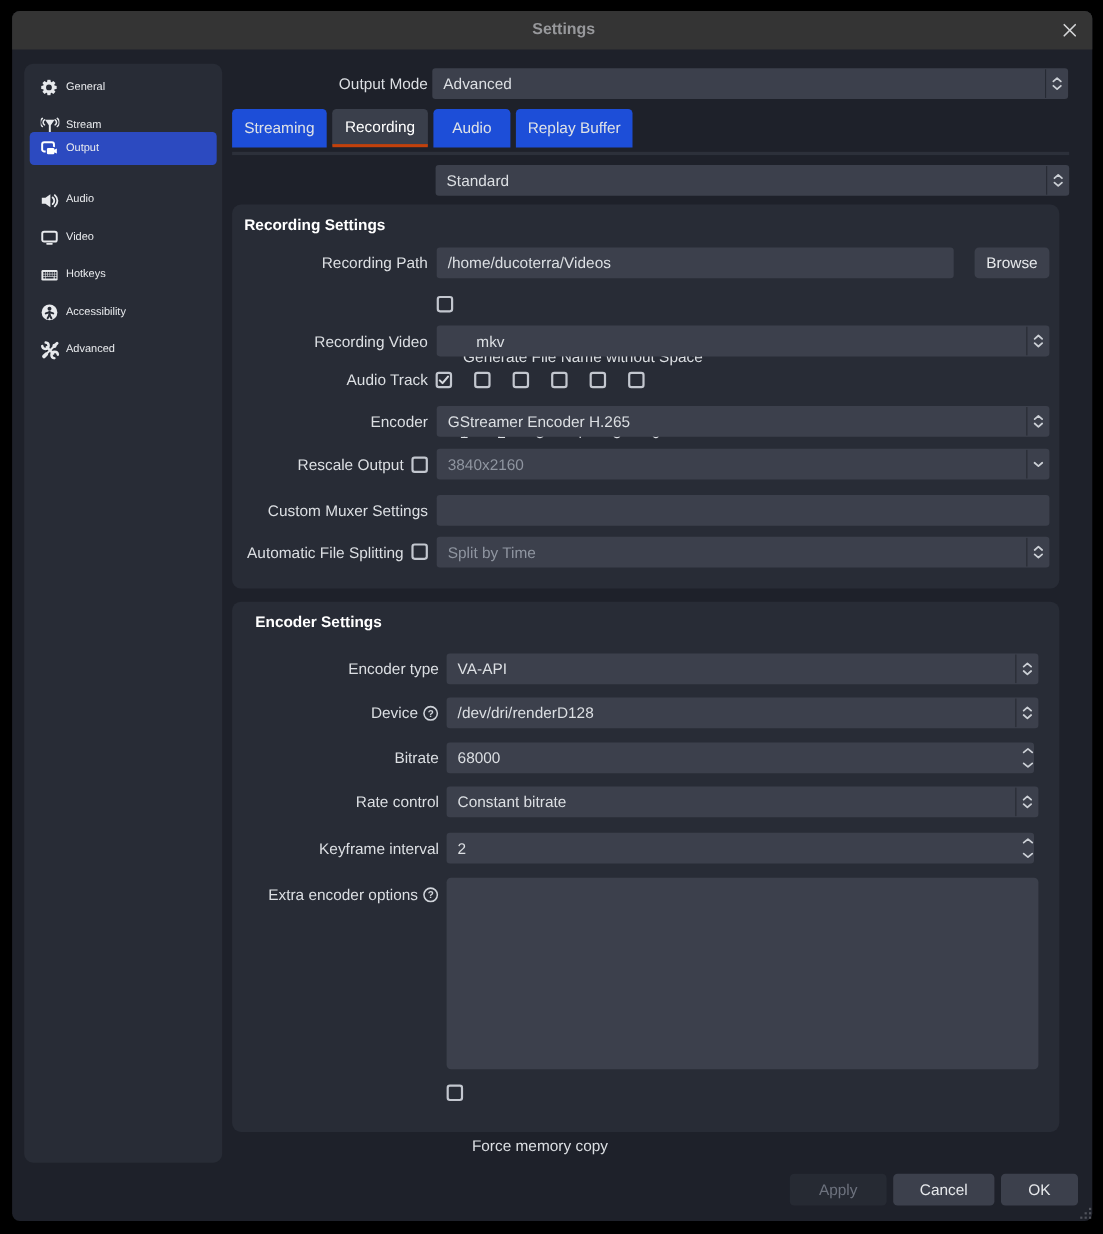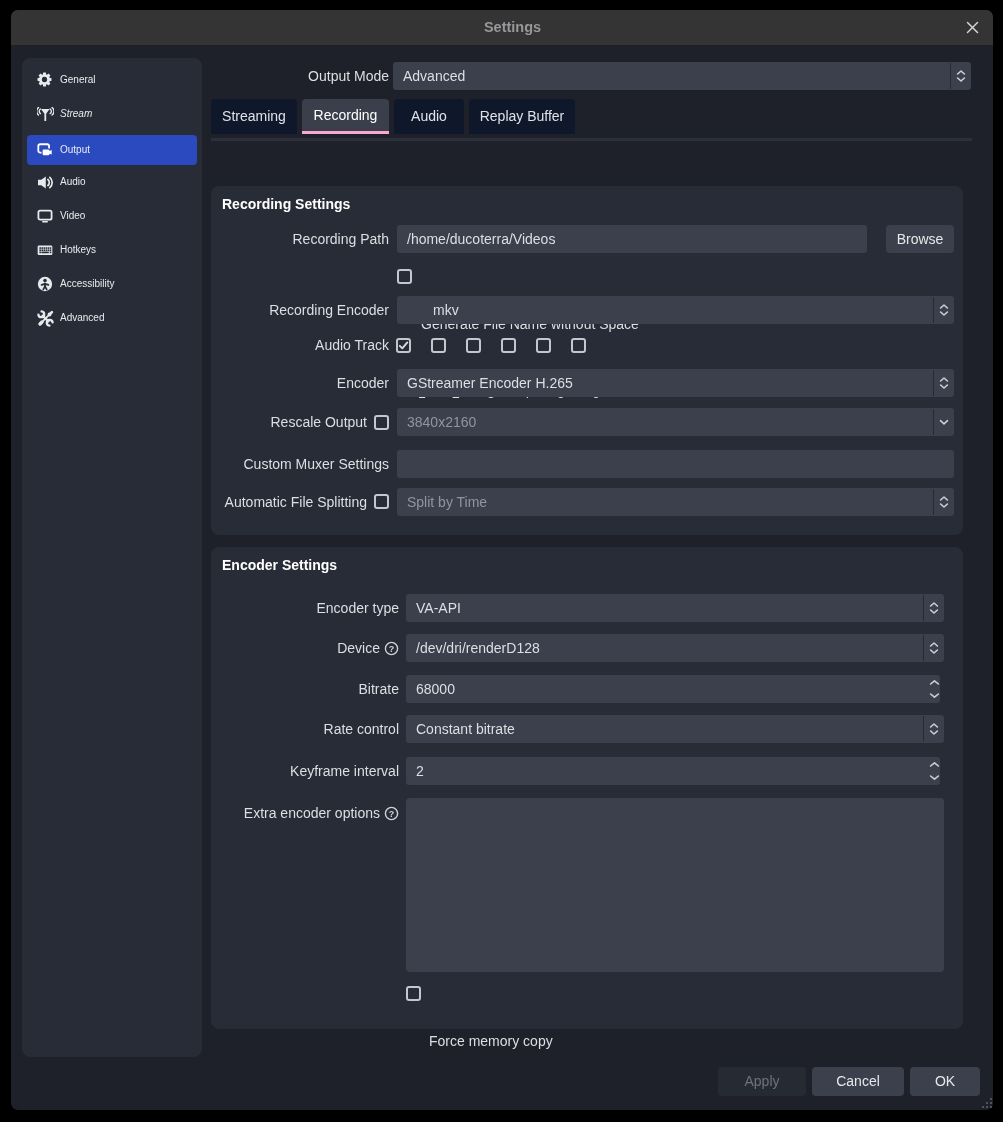--- a/index.html
+++ b/index.html
@@ -15,22 +15,22 @@
   .sel{background:#2c4ac0;}
   .lbl{position:absolute;text-align:right;color:#dcdfe3;font-size:14px;line-height:28px;height:28px;white-space:nowrap;}
   .dd, .inp{position:absolute;background:#3c404c;border-radius:3px;color:#dcdfe3;font-size:14px;line-height:28px;height:28px;box-sizing:border-box;padding-left:10px;white-space:nowrap;}
   .dis{color:#8f95a0;}
   .sep{position:absolute;right:20px;top:1px;bottom:1px;width:1px;background:#262a33;}
   .ud{position:absolute;right:4px;top:0;height:100%;width:16px;}
   .panel{position:absolute;background:#282c36;border-radius:8px;}
   .phead{position:absolute;font-weight:bold;font-size:14px;color:#ffffff;white-space:nowrap;text-align:right;}
   .cb{position:absolute;width:15px;height:15px;border:2px solid #c3c7cf;border-radius:3px;box-sizing:border-box;}
   .cblbl{position:absolute;color:#dcdfe3;font-size:14px;line-height:16px;white-space:nowrap;margin-top:47px;}
-  .tab{position:absolute;top:99px;height:35px;background:#0f172a;border-radius:4px 4px 0 0;color:#dfe2e6;font-size:14px;text-align:center;line-height:34px;}
-  .tab.on{background:#3a3f4b;border-bottom:3px solid #f9a8d4;box-sizing:border-box;line-height:33px;color:#fff;}
+  .tab{position:absolute;top:99px;height:35px;background:#1d4ed8;border-radius:4px 4px 0 0;color:#dfe2e6;font-size:14px;text-align:center;line-height:34px;}
+  .tab.on{background:#3a3f4b;border-bottom:3px solid #c2410c;box-sizing:border-box;line-height:33px;color:#fff;}
   .btn{position:absolute;height:29px;border-radius:4px;background:#3c404c;color:#e6e8eb;font-size:14px;text-align:center;line-height:29px;}
   .chev{stroke:#ccd0d6;stroke-width:1.6;fill:none;stroke-linecap:round;stroke-linejoin:round;}
   .icon{fill:#e7e9ec;}
   .istroke{stroke:#e7e9ec;fill:none;}
   .ud{right:0;width:20px;}
   .spin{position:absolute;right:0;top:0;width:18px;height:28px;}
   .help{vertical-align:-3px;margin-left:4px;}
   .grip{position:absolute;width:2px;height:2px;background:#50535b;}
 </style>
 </head>
@@ -44,33 +44,33 @@
         </g>
       </svg></div>
 
   <div class="sidebar"></div>
   <div class="sitem" style="top:65px;">
       <svg width="15" height="15" viewBox="0 0 17 17">
         <path class="icon" fill-rule="evenodd" d="M6.61 2.70 L6.95 0.55 L10.05 0.55 L10.39 2.70 L11.27 3.06 L13.03 1.78 L15.22 3.97 L13.94 5.73 L14.30 6.61 L16.45 6.95 L16.45 10.05 L14.30 10.39 L13.94 11.27 L15.22 13.03 L13.03 15.22 L11.27 13.94 L10.39 14.30 L10.05 16.45 L6.95 16.45 L6.61 14.30 L5.73 13.94 L3.97 15.22 L1.78 13.03 L3.06 11.27 L2.70 10.39 L0.55 10.05 L0.55 6.95 L2.70 6.61 L3.06 5.73 L1.78 3.97 L3.97 1.78 L5.73 3.06 Z M11.50 8.50 A3.0 3.0 0 1 0 5.50 8.50 A3.0 3.0 0 1 0 11.50 8.50 Z"></path>
       </svg>
       <span class="txt">General</span>
     </div>
-  <div class="sitem" style="top:99px;font-style:italic;">
+  <div class="sitem" style="top:99px;">
       <svg width="17" height="17" viewBox="0 0 17 17">
         <path class="icon" d="M4.0 2.9 L12.6 2.9 L9.2 7.8 L9.2 14.9 L7.4 14.9 L7.4 7.8 Z"></path>
         <g class="istroke" stroke-width="1.4" stroke-linecap="round">
           <path d="M1.5 1.6 A4.6 4.6 0 0 0 1.5 9.0"></path>
           <path d="M3.5 3.0 A2.7 2.7 0 0 0 3.5 7.6"></path>
           <path d="M15.1 1.6 A4.6 4.6 0 0 1 15.1 9.0"></path>
           <path d="M13.1 3.0 A2.7 2.7 0 0 1 13.1 7.6"></path>
         </g>
       </svg>
       <span class="txt">Stream</span>
     </div>
-  <div class="sitem sel" style="top:135px;text-decoration:underline;">
+  <div class="sitem sel" style="top:120px;text-decoration:underline;">
       <svg width="16" height="16" viewBox="0 0 17 17">
         <rect x="1.4" y="2.4" width="11.4" height="9.0" rx="2.0" fill="none" stroke="#fff" stroke-width="1.9"></rect>
         <g>
           <rect x="6.0" y="7.9" width="7.2" height="6.2" rx="1.2" fill="#2c4ac0" stroke="#2c4ac0" stroke-width="2.4"></rect>
         </g>
         <rect x="6.0" y="7.9" width="7.2" height="6.2" rx="1.2" fill="#fff"></rect>
         <path fill="#fff" d="M12.6 9.9 L15.6 8.6 L15.6 13.4 L12.6 12.1 Z"></path>
       </svg>
       <span class="txt">Output</span>
     </div>
@@ -148,32 +148,36 @@
         <path class="chev" d="M6.6 12 L10 9 L13.4 12"></path>
         <path class="chev" d="M6.6 16 L10 19 L13.4 16"></path>
       </svg></div>
 
   <div class="tab" style="left:211px;width:86px;">Streaming</div>
   <div class="tab on" style="left:302px;width:87px;">Recording</div>
   <div class="tab" style="left:394px;width:70px;">Audio</div>
   <div class="tab" style="left:469px;width:106px;">Replay Buffer</div>
   <div class="abs" style="left:211px;top:138px;width:761px;height:3px;background:#2c303a;"></div>
 
+  <div class="dd" style="left:396px;top:150px;width:576px;"><span>Standard</span><span class="sep"></span><svg class="ud" width="20" height="28" viewBox="0 0 20 28">
+        <path class="chev" d="M6.6 12 L10 9 L13.4 12"></path>
+        <path class="chev" d="M6.6 16 L10 19 L13.4 16"></path>
+      </svg></div>
 
   <div class="panel" style="left:211px;top:186px;width:752px;height:349px;"></div>
   <div class="phead" style="left:222px;top:196px;">Recording Settings</div>
 
   <div class="lbl" style="left:200px;top:225px;width:189px;">Recording Path</div>
   <div class="inp" style="left:397px;top:225px;width:470px;">/home/ducoterra/Videos</div>
   <div class="btn" style="left:886px;top:225px;width:68px;height:28px;line-height:28px;">Browse</div>
 
   <div class="cb" style="left:397px;top:269px;"></div>
   <div class="cblbl" style="left:421px;top:269px;">Generate File Name without Space</div>
 
-  <div class="lbl" style="left:200px;top:296px;width:189px;">Recording Encoder</div>
+  <div class="lbl" style="left:200px;top:296px;width:189px;">Recording Video</div>
   <div class="dd" style="left:397px;top:296px;width:557px;padding-left:36px;"><span>mkv</span><span class="sep"></span><svg class="ud" width="20" height="28" viewBox="0 0 20 28">
         <path class="chev" d="M6.6 12 L10 9 L13.4 12"></path>
         <path class="chev" d="M6.6 16 L10 19 L13.4 16"></path>
       </svg></div>
 
   <div class="lbl" style="left:200px;top:331px;width:189px;">Audio Track</div>
   <div class="cb" style="left:396px;top:338px;">
       <svg width="11" height="11" viewBox="0 0 11 11" style="position:absolute;left:0;top:0">
         <path d="M1.8 5.8 L4.3 8.3 L9.3 2.4" stroke="#d6d9de" stroke-width="1.9" fill="none" stroke-linecap="round" stroke-linejoin="round"></path>
       </svg>
@@ -206,21 +210,21 @@
   <div class="inp" style="left:397px;top:450px;width:557px;"></div>
 
   <div class="lbl" style="left:178px;top:488px;width:189px;">Automatic File Splitting</div>
   <div class="cb" style="left:374px;top:494px;"></div>
   <div class="dd" style="left:397px;top:488px;width:557px;"><span class="dis">Split by Time</span><span class="sep"></span><svg class="ud" width="20" height="28" viewBox="0 0 20 28">
         <path class="chev" d="M6.6 12 L10 9 L13.4 12"></path>
         <path class="chev" d="M6.6 16 L10 19 L13.4 16"></path>
       </svg></div>
 
   <div class="panel" style="left:211px;top:547px;width:752px;height:482px;"></div>
-  <div class="phead" style="left:222px;top:557px;">Encoder Settings</div>
+  <div class="phead" style="left:232px;top:557px;">Encoder Settings</div>
 
   <div class="lbl" style="left:210px;top:594px;width:189px;">Encoder type</div>
   <div class="dd" style="left:406px;top:594px;width:538px;"><span>VA-API</span><span class="sep"></span><svg class="ud" width="20" height="28" viewBox="0 0 20 28">
         <path class="chev" d="M6.6 12 L10 9 L13.4 12"></path>
         <path class="chev" d="M6.6 16 L10 19 L13.4 16"></path>
       </svg></div>
 
   <div class="lbl" style="left:210px;top:634px;width:189px;">Device<svg class="help" width="15" height="15" viewBox="0 0 15 15">
         <circle cx="7.5" cy="7.5" r="6.1" stroke="#cfd3d9" stroke-width="1.4" fill="none"></circle>
         <text x="7.5" y="10.7" font-size="9" font-weight="bold" fill="#cfd3d9" text-anchor="middle" font-family="Liberation Sans">?</text>

